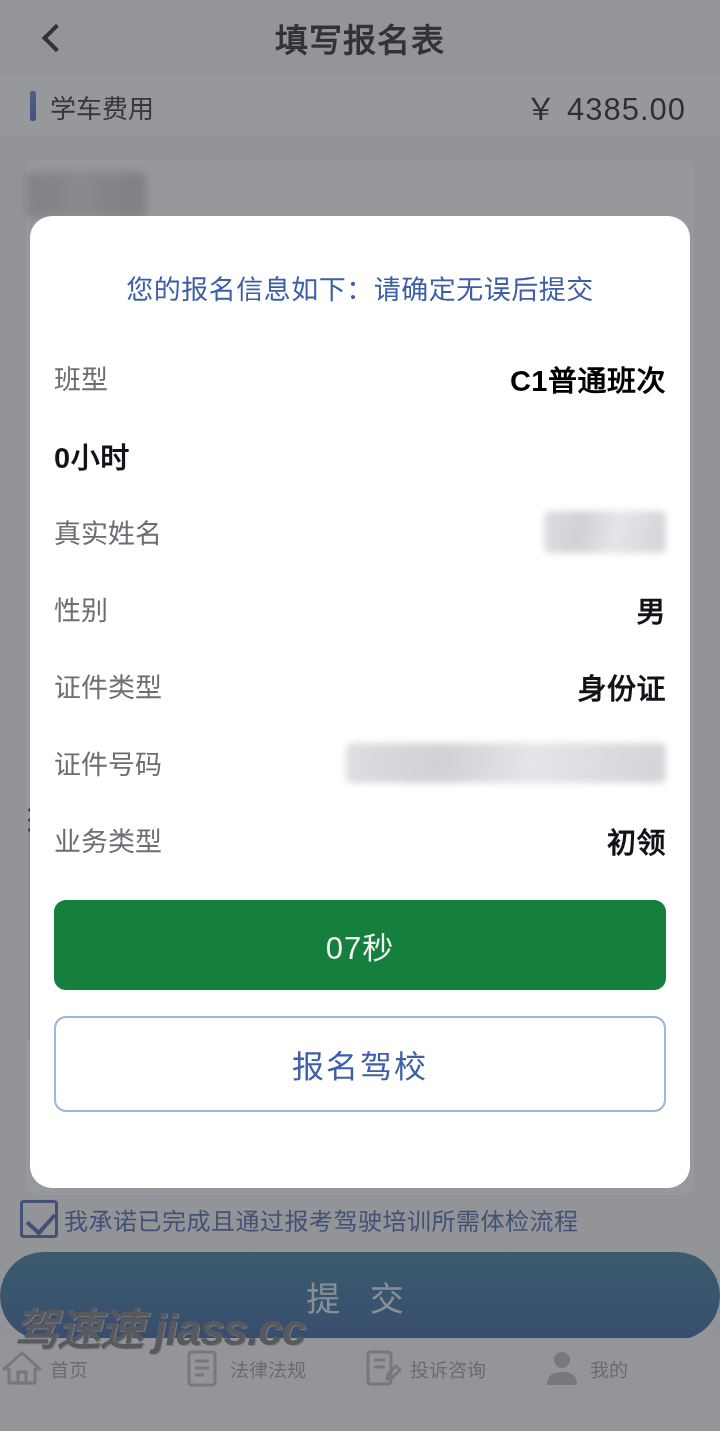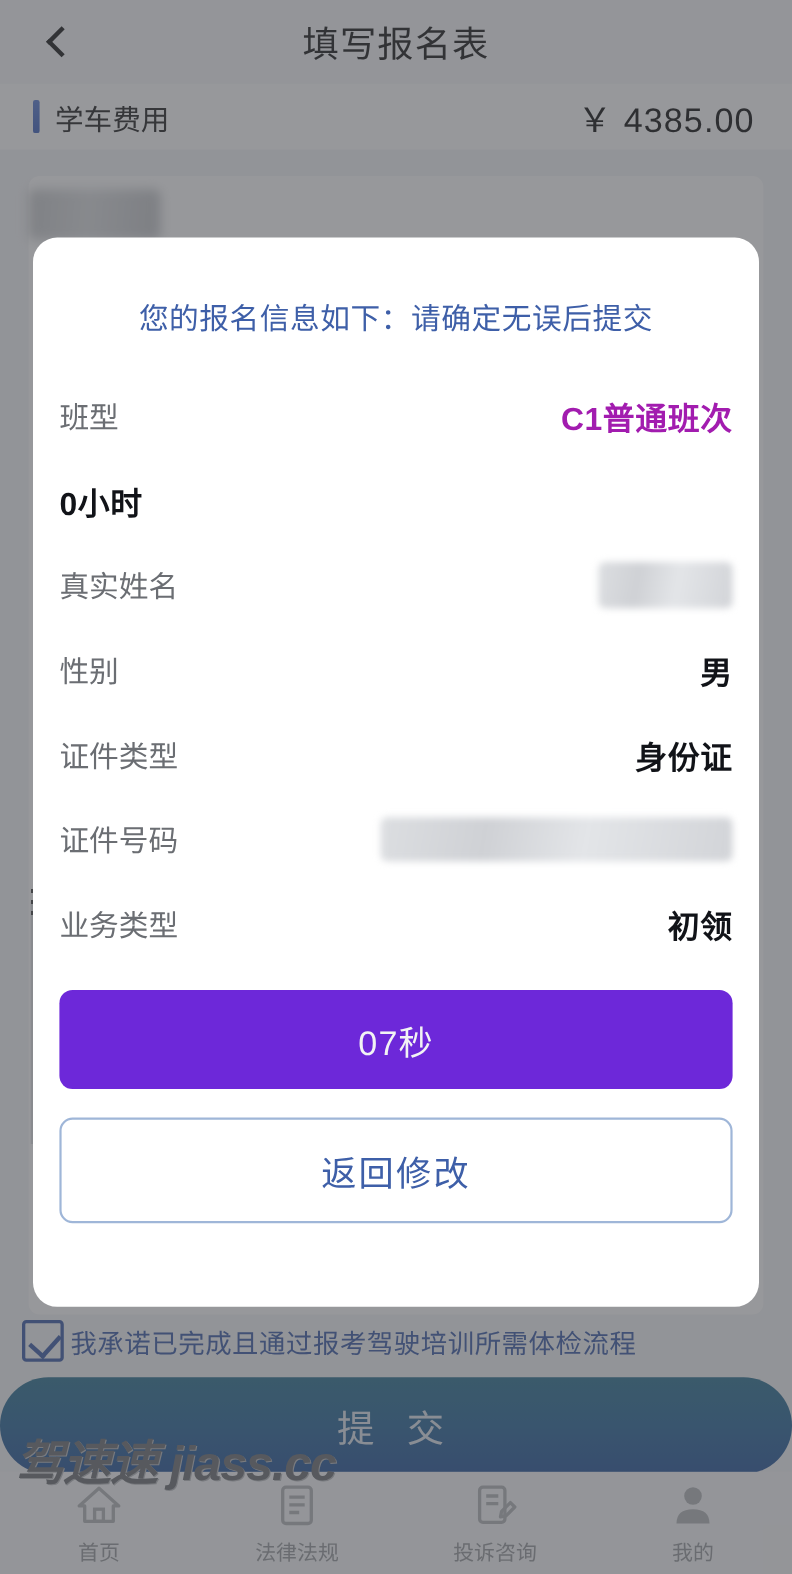--- a/index.html
+++ b/index.html
@@ -30,21 +30,21 @@
     position: absolute;
     top: 0; left: 0; right: 0;
     height: 76px;
     background: #f7f8fa;
     display: flex;
     align-items: center;
     justify-content: center;
   }
   .topbar-title {
     font-size: 33px;
-    font-weight: 400;
+    font-weight: 700;
     color: #1b1b1b;
     letter-spacing: 1px;
   }
   .back-btn {
     position: absolute;
     left: 30px;
     top: 50%;
     transform: translateY(-50%);
     width: 46px;
     height: 46px;
@@ -188,21 +188,20 @@
     left: 0; right: 0; bottom: 0;
     height: 93px;
     background: #f7f8fa;
     display: flex;
     align-items: flex-start;
     padding-top: 8px;
   }
   .tab {
     flex: 1 1 0;
     display: flex;
-    flex-direction: column;
     align-items: center;
     gap: 6px;
   }
   .tab-label {
     font-size: 19px;
     color: #9a9c9f;
   }
   .tab.active .tab-label { color: #2f54a8; font-weight: 600; }
   .tab-icon { width: 44px; height: 44px; display:block; }
 
@@ -257,21 +256,21 @@
   .row-label {
     font-size: 27px;
     color: #6b6e73;
   }
   .row-value {
     font-size: 29px;
     color: #111318;
     font-weight: 700;
     letter-spacing: .5px;
   }
-  .row-value.accent { color: #a21caf; }
+  .row-value.accent { color: #000000; }
 
   
   .mask {
     display: inline-block;
     border-radius: 6px;
     background: linear-gradient(100deg,#dcdee1 0%,#cfd1d5 30%,#e3e5e8 58%,#d2d4d8 100%);
     filter: blur(3.5px);
   }
   .mask-name { width: 122px; height: 42px; }
   .mask-id   { width: 320px; height: 40px; }
@@ -281,21 +280,21 @@
     vertical-align: -10px;
   }
   .school-val { display: flex; align-items: center; }
 
   .countdown-btn {
     margin-top: 22px;
     width: 100%;
     height: 90px;
     border: none;
     border-radius: 12px;
-    background: #6d28d9;
+    background: #15803d;
     color: #f2f3f4;
     font-size: 31px;
     font-family: inherit;
     letter-spacing: 1px;
   }
   .back-edit-btn {
     margin-top: 26px;
     width: 100%;
     height: 96px;
     border-radius: 12px;
@@ -422,17 +421,17 @@
       </div>
 
       <div class="row">
         <span class="row-label">业务类型</span>
         <span class="row-value">初领</span>
       </div>
 
     </div>
 
     <button class="countdown-btn" disabled="">07秒</button>
-    <button class="back-edit-btn">返回修改</button>
+    <button class="back-edit-btn">报名驾校</button>
 
   </div>
 
 </div>
 
 </body></html>

